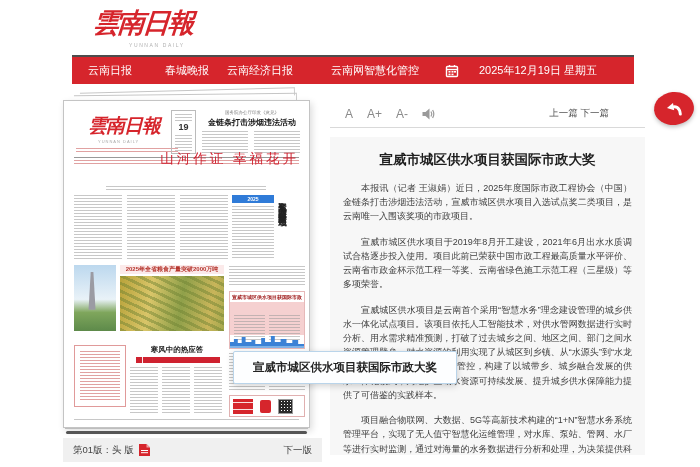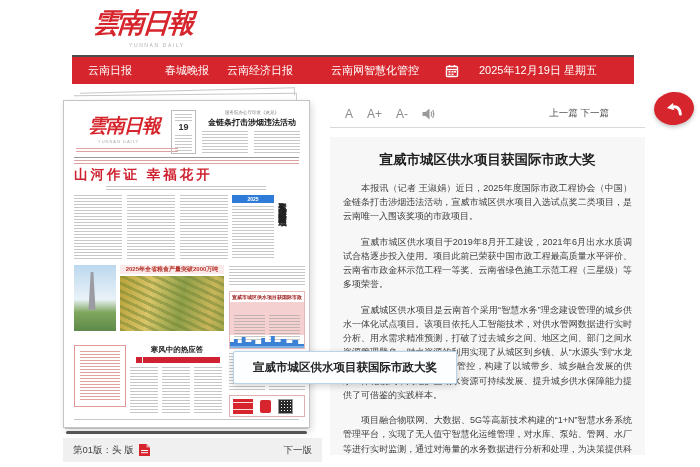--- a/index.html
+++ b/index.html
@@ -35,21 +35,21 @@
   .np-datebox{left:107px;top:9px;width:25px;height:44px;border:1px solid #bbb;}
   .np-datebox .t1{left:3px;top:3px;width:17px;height:7px;}
   .np-day{left:0;top:11px;width:100%;text-align:center;font-size:9px;font-weight:bold;color:#333;}
   .np-datebox .t2{left:3px;top:24px;width:17px;height:16px;}
   .np-kicker{left:138px;top:9px;width:100px;text-align:center;font-size:4.5px;color:#777;white-space:nowrap;}
   .np-htop{left:136px;top:16px;width:104px;text-align:center;font-size:8px;font-weight:bold;color:#111;white-space:nowrap;}
   .np-c1a{left:138px;top:30px;width:46px;height:22px;}
   .np-c1b{left:190px;top:30px;width:46px;height:22px;}
   .np-rule{left:10px;top:56px;width:225px;height:0;border-top:1px solid #999;}
   .np-subrow{left:10px;top:59px;width:225px;height:4px;}
-  .np-hmain{left:10px;top:65px;width:225px;text-align:left;font-size:13.5px;font-weight:bold;
+  .np-hmain{left:10px;top:49px;width:225px;text-align:right;font-size:13.5px;font-weight:normal;
             color:#cf2230;letter-spacing:3px;white-space:nowrap;}
   .np-sub1{left:42px;top:85px;width:160px;height:4px;}
   .np-colA{left:10px;top:94px;width:48px;height:64px;}
   .np-colB{left:63px;top:94px;width:48px;height:64px;}
   .np-colC{left:116px;top:94px;width:48px;height:64px;}
   .np-blue{left:168px;top:94px;width:42px;height:8px;background:#2f7bd8;color:#fff;font-size:5px;
            font-weight:bold;text-align:center;line-height:8px;}
   .np-colD{left:168px;top:105px;width:42px;height:53px;}
   .np-vert{left:213px;top:94px;height:64px;writing-mode:vertical-rl;font-size:8.5px;font-weight:bold;
            color:#222;line-height:11px;letter-spacing:1.5px;}

